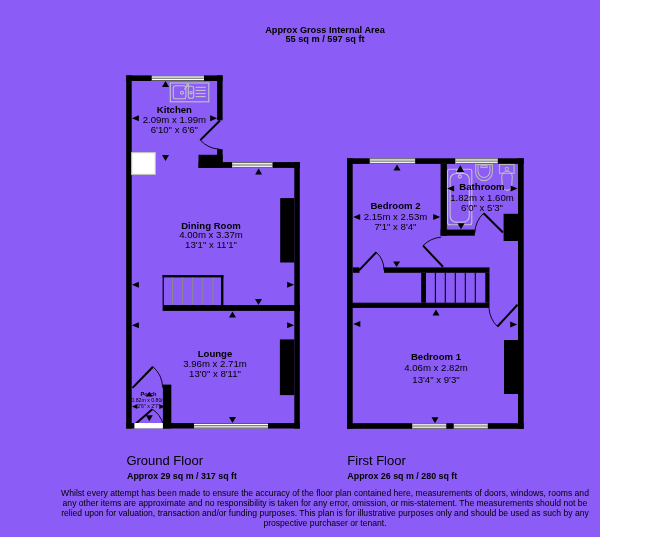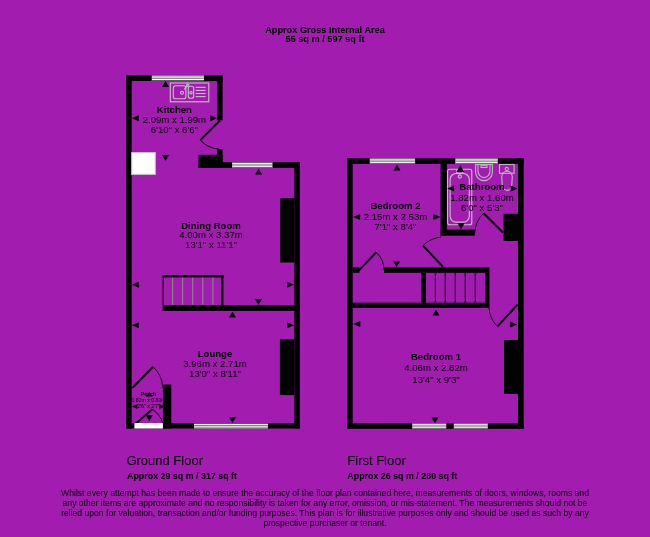--- a/index.html
+++ b/index.html
@@ -1,16 +1,16 @@
 <!DOCTYPE html>
 <html><head>
 <meta charset="utf-8">
 <style>
   html,body{margin:0;padding:0;background:#fff;}
-  #page{width:650px;height:537px;position:relative;background:#a21caf;overflow:hidden;}
+  #page{width:600px;height:537px;position:relative;background:#8b5cf6;overflow:hidden;}
   svg text{font-family:"Liberation Sans",sans-serif;fill:#000;}
 </style>
 </head>
 <body>
 <div id="page">
 <svg width="650" height="537" viewBox="0 0 650 537" xmlns="http://www.w3.org/2000/svg">
 
 <g>
 <text x="325" y="32.6" font-size="9.2" font-weight="bold" text-anchor="middle">Approx Gross Internal Area</text>
 <text x="325" y="42.2" font-size="9.2" font-weight="bold" text-anchor="middle">55 sq m / 597 sq ft</text>

